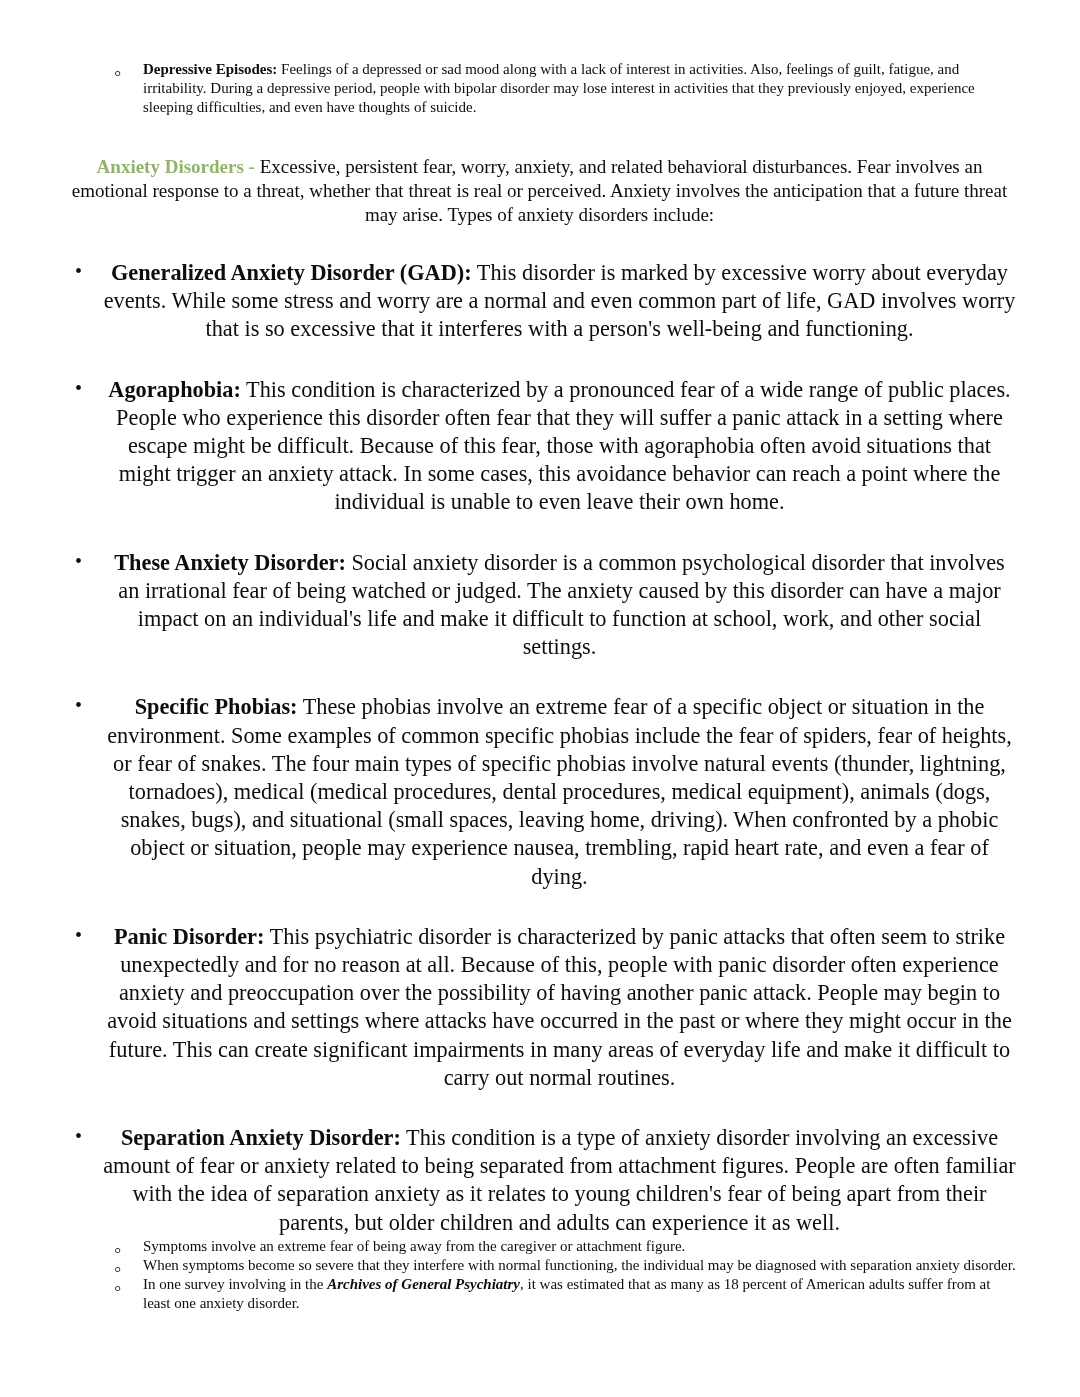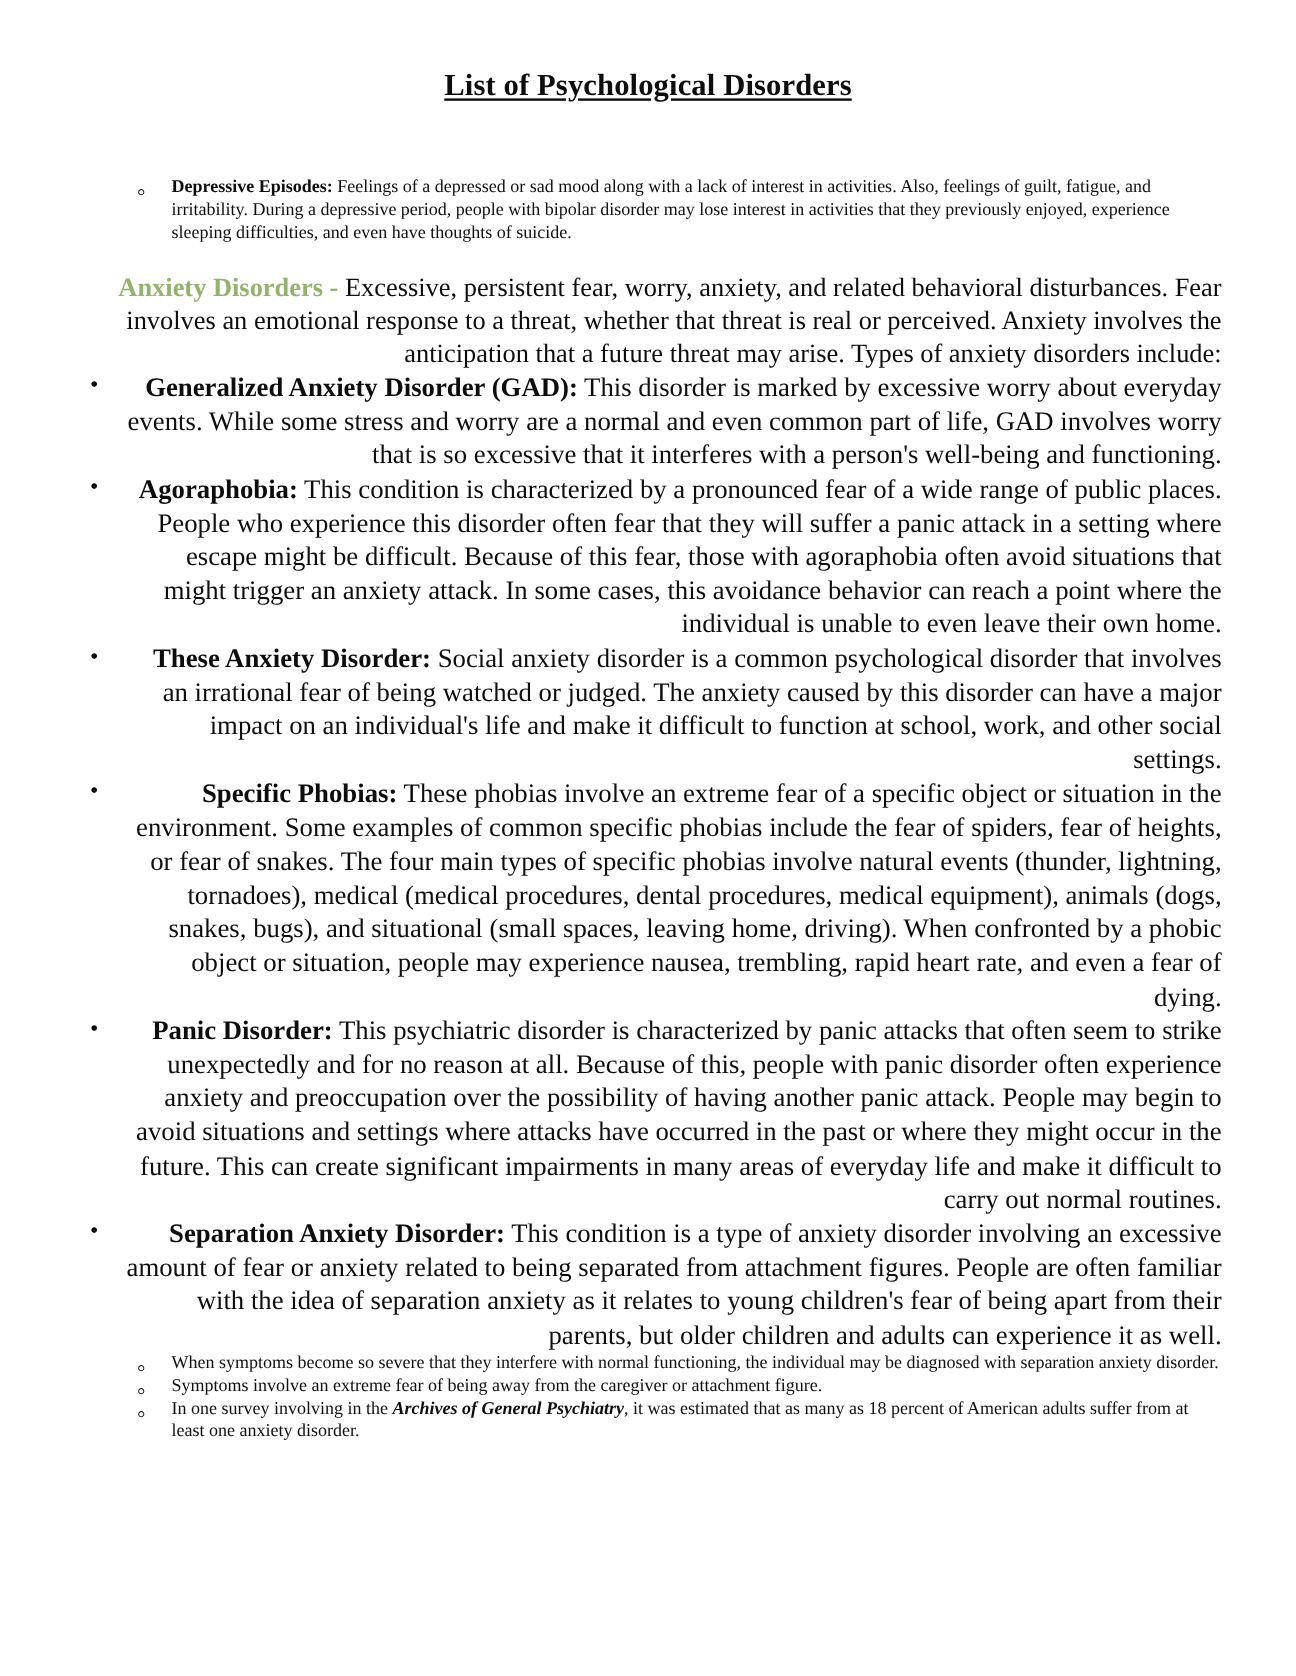--- a/index.html
+++ b/index.html
@@ -43,21 +43,22 @@
     margin: 0;
     padding: 0;
   }
   ul.lvl1 > li {
     position: relative;
     padding-left: 40px;
     margin-left: 61px;   
     margin-right: 62px;
     font-size: 22.3px;
     line-height: 1.265;
-    text-align: right;
+    text-align: center;
+    margin-top: 32px;
   }
   ul.lvl1 > li::before {
     content: "\2022";
     position: absolute;
     left: 14px;
     top: -1px;
     font-size: 20px;
     line-height: 1.32;
   }
 
@@ -84,41 +85,40 @@
     line-height: 1.27;
   }
 
   
   ul.lvl2.top {
     margin-top: 30px;
   }
 
   
   .section-para {
-    margin: 0 62px 0 61px;
-    font-size: 22px;
+    margin: 16px 62px 0 61px;
+    font-size: 19px;
     line-height: 1.265;
-    text-align: right;
+    text-align: center;
   }
   .section-head {
     color: #93b36d;
     font-weight: bold;
   }
   .spacer-lg { height: 30px; }
   .spacer-md { height: 22px; }
 
   b, .b { font-weight: bold; }
   i, .i { font-style: italic; font-weight: bold; }
 </style>
 </head>
 <body>
 
 <div class="page">
 
-  <h1 class="doc-title">List of Psychological Disorders</h1>
 
   <div class="spacer-lg"></div>
 
   <ul class="lvl2 top">
     <li>
       <b class="b">Depressive Episodes:</b><span> Feelings of a depressed or sad mood along with a lack of interest in activities. Also, feelings of guilt, fatigue, and irritability. During a depressive period, people with bipolar disorder may lose interest in activities that they previously enjoyed, experience sleeping difficulties, and even have thoughts of suicide.</span>
     </li>
   </ul>
 
   <div class="spacer-md"></div>
@@ -143,24 +143,24 @@
     <li>
       <b class="b">Panic Disorder:</b><span> This psychiatric disorder is characterized by panic attacks that often seem to strike unexpectedly and for no reason at all. Because of this, people with panic disorder often experience anxiety and preoccupation over the possibility of having another panic attack. People may begin to avoid situations and settings where attacks have occurred in the past or where they might occur in the future. This can create significant impairments in many areas of everyday life and make it difficult to carry out normal routines.</span>
     </li>
     <li>
       <b class="b">Separation Anxiety Disorder:</b><span> This condition is a type of anxiety disorder involving an excessive amount of fear or anxiety related to being separated from attachment figures. People are often familiar with the idea of separation anxiety as it relates to young children's fear of being apart from their parents, but older children and adults can experience it as well.</span>
     </li>
   </ul>
 
   <ul class="lvl2">
     <li>
-      <span>When symptoms become so severe that they interfere with normal functioning, the individual may be diagnosed with separation anxiety disorder.</span>
+      <span> Symptoms involve an extreme fear of being away from the caregiver or attachment figure.</span>
     </li>
     <li>
-      <span> Symptoms involve an extreme fear of being away from the caregiver or attachment figure.</span>
+      <span>When symptoms become so severe that they interfere with normal functioning, the individual may be diagnosed with separation anxiety disorder.</span>
     </li>
     <li>
       <span>In one survey involving in the </span><i class="i">Archives of General Psychiatry</i><span>, it was estimated that as many as 18 percent of American adults suffer from at least one anxiety disorder.</span>
     </li>
   </ul>
 
   <div class="spacer-md"></div>
 
 </div>
 

